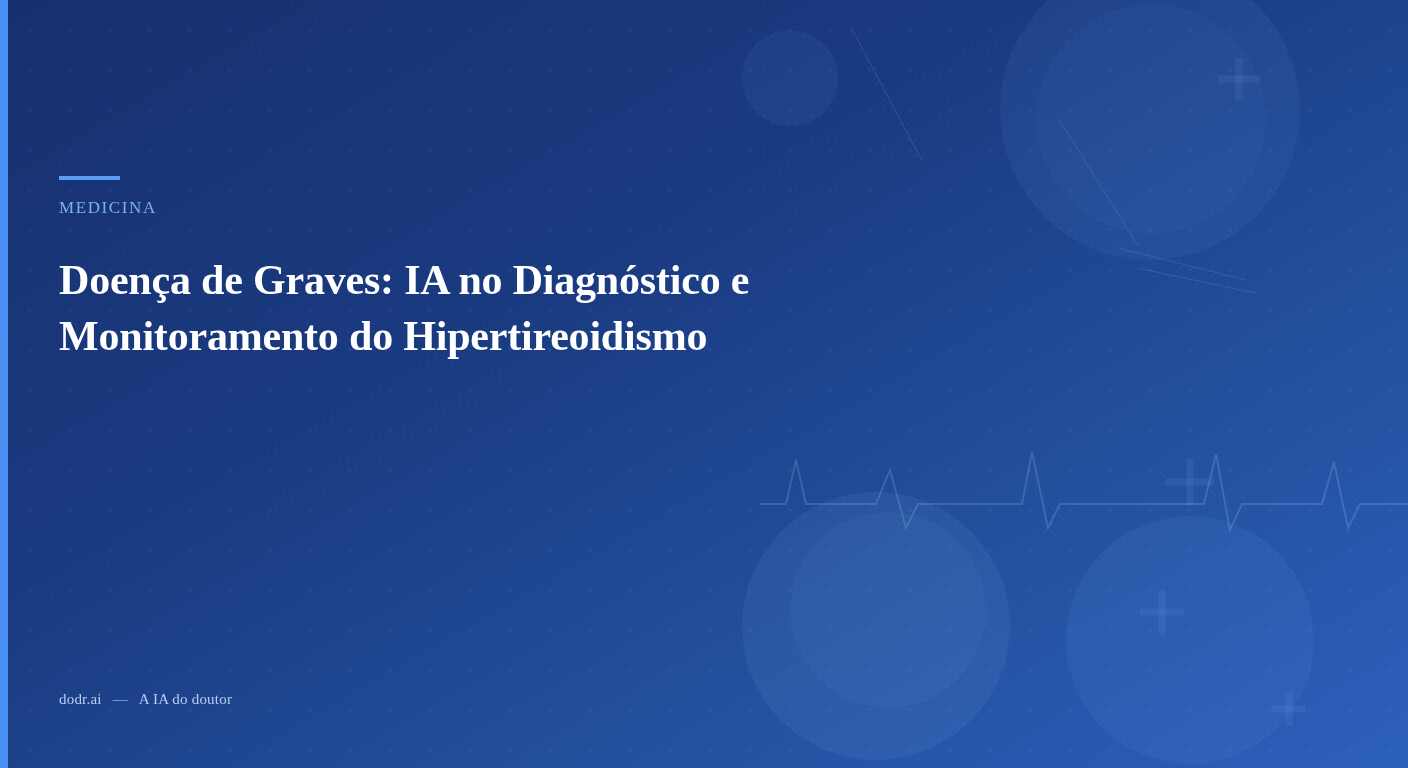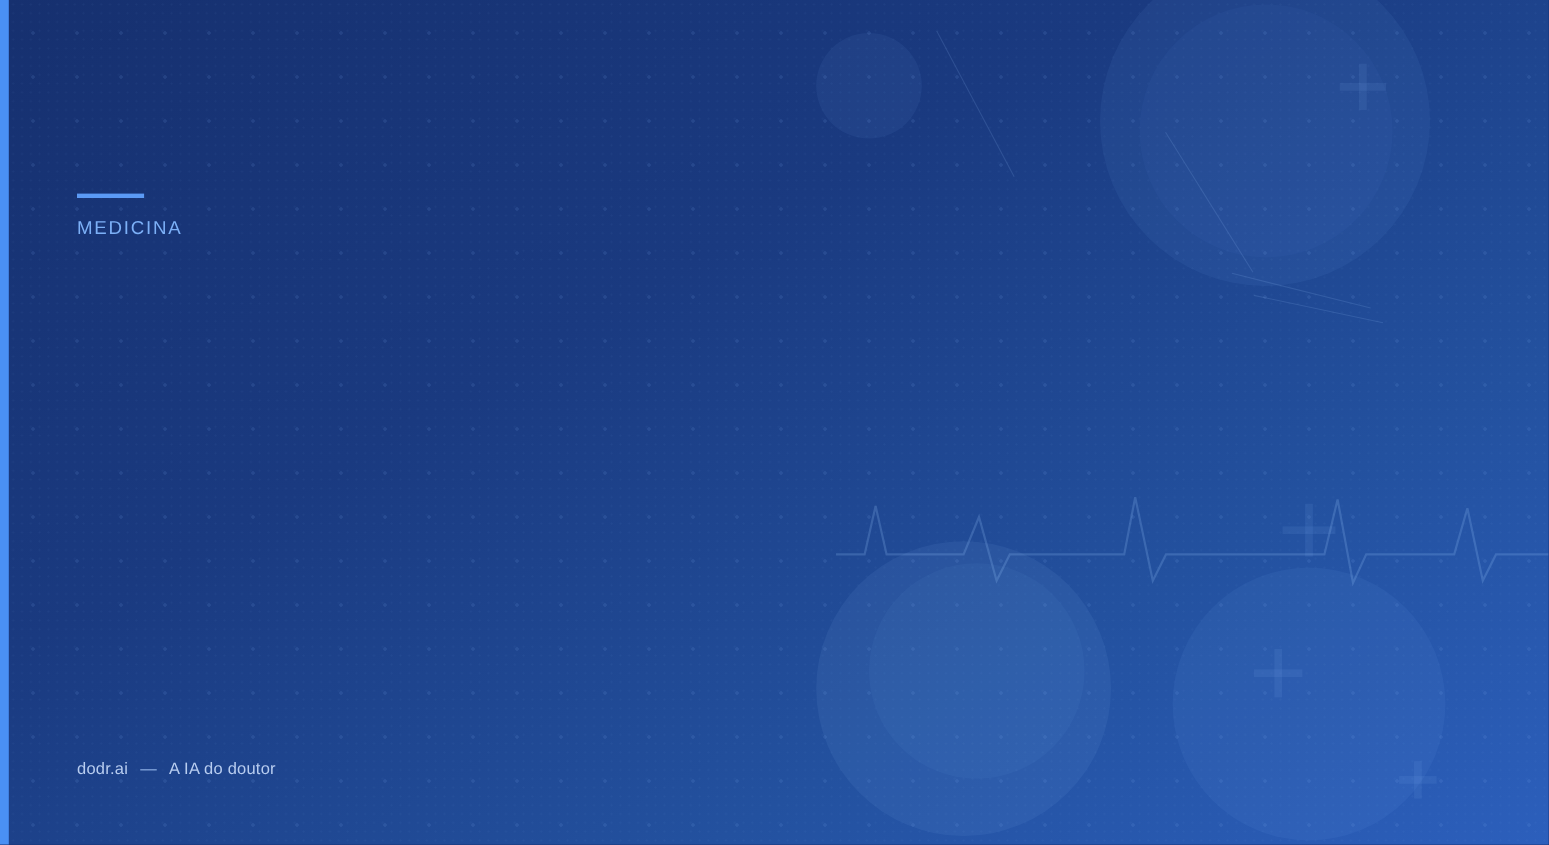--- a/index.html
+++ b/index.html
@@ -97,24 +97,25 @@
     left: 0;
     top: 0;
     width: 8px;
     height: 100%;
     background: #4a90f4;
   }
 
   
   .content {
     position: absolute;
-    left: 70px;
+    left: 59px;
     top: 0;
     width: 780px;
     height: 100%;
+    font-family: Liberation Serif, serif;
   }
 
   .kicker-rule {
     position: absolute;
     top: 176px;
     left: 0;
     width: 61px;
     height: 4px;
     background: #5b9af5;
   }
@@ -195,20 +196,21 @@
   </div>
 
   <div class="edge-accent"></div>
 
   <div class="content">
 
     <div class="kicker-rule"></div>
 
     <div class="kicker">MEDICINA</div>
 
+    <h1 class="title">Doença de Graves: IA no Diagnóstico e Monitoramento do Hipertireoidismo</h1>
 
     <div class="footer">
       <span>dodr.ai</span>
       <span class="dash">—</span>
       <span>A IA do doutor</span>
     </div>
   </div>
 </div>
 
 </body></html>

